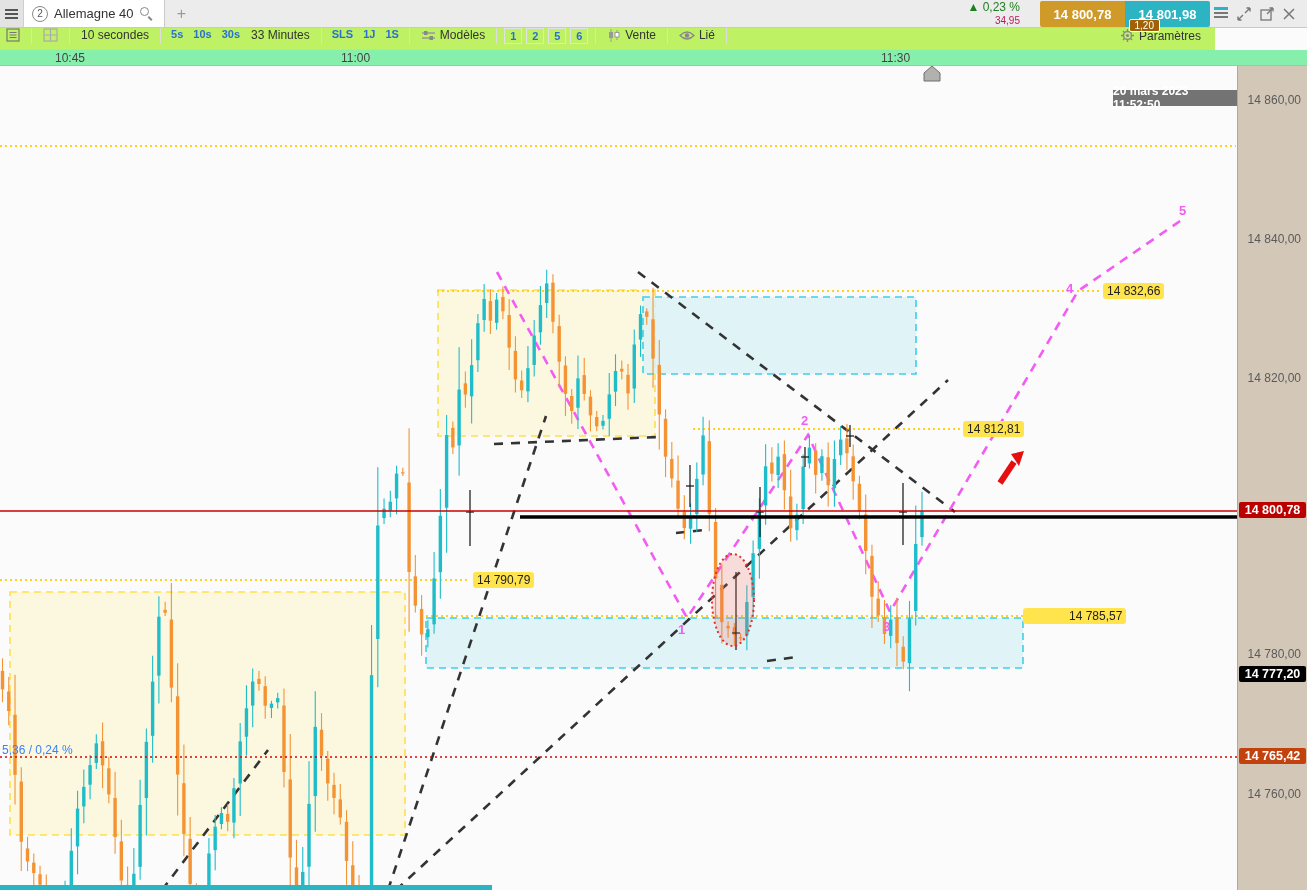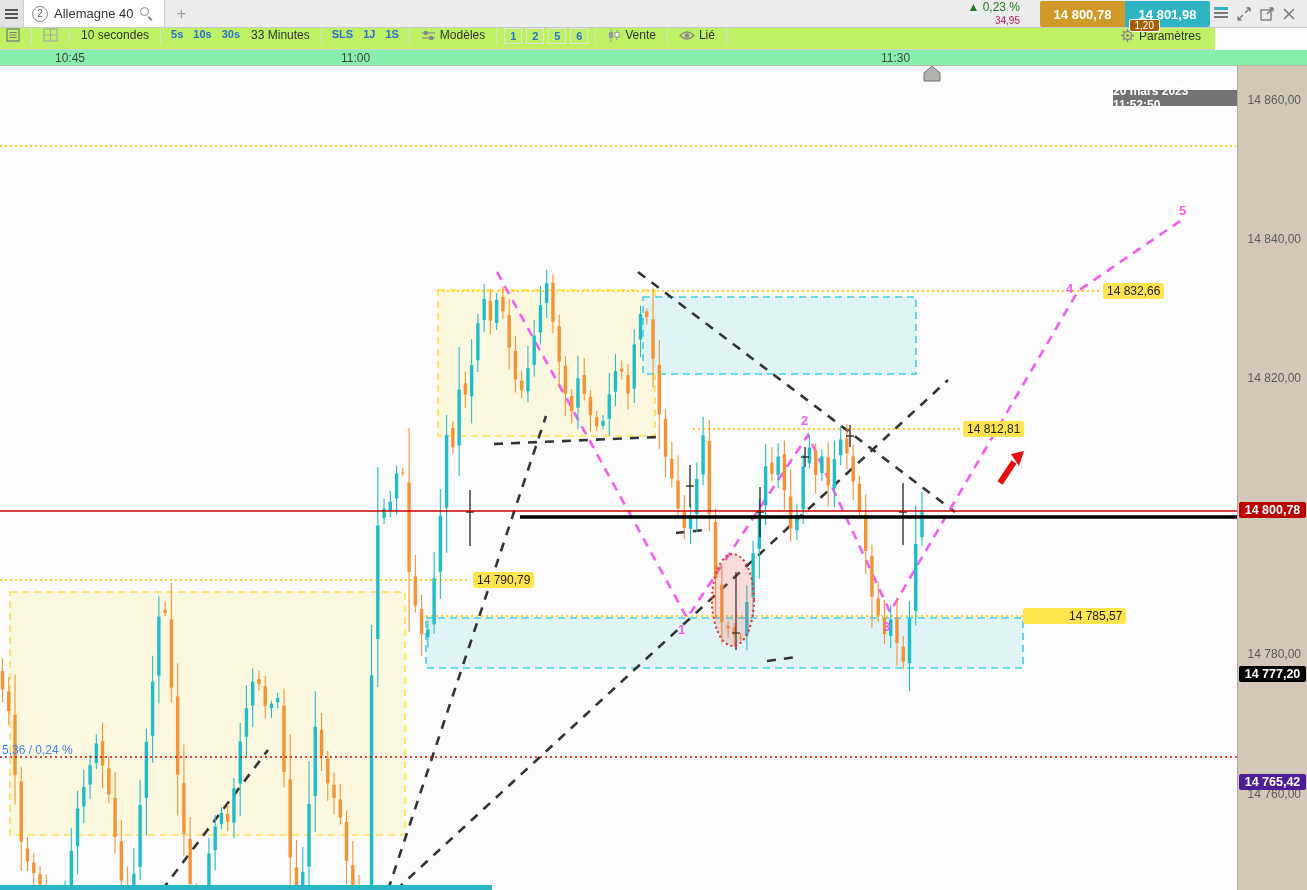--- a/index.html
+++ b/index.html
@@ -535,21 +535,21 @@
         <rect x="0" y="835" width="492" height="5" fill="#29b5c4"></rect>
       </svg>
     <div id="axis-panel">
         <div class="axis-tick" style="top: 43px;">14 860,00</div>
         <div class="axis-tick" style="top: 182px;">14 840,00</div>
         <div class="axis-tick" style="top: 321px;">14 820,00</div>
         <div class="axis-tick" style="top: 597px;">14 780,00</div>
         <div class="axis-tick" style="top: 737px;">14 760,00</div>
         <div class="axis-special" style="top: 452px; background: rgb(187, 0, 0);">14 800,78</div>
         <div class="axis-special" style="top: 616px; background: rgb(0, 0, 0);">14 777,20</div>
-        <div class="axis-special" style="top: 724px; background: #4c1d95;">14 765,42</div>
+        <div class="axis-special" style="top: 698px; background: #c2410c;">14 765,42</div>
       </div>
     <div id="overlay-labels">
         <div class="ylabel" style="left: 1240px; top: 88px;">14 853,58</div>
         <div class="ylabel" style="left: 1103px; top: 233px;">14 832,66</div>
         <div class="ylabel" style="left: 963px; top: 371px;">14 812,81</div>
         <div class="ylabel" style="left: 473px; top: 522px;">14 790,79</div>
         <div class="ylabel" style="left: 1023px; top: 558px; padding-left: 46px;">14 785,57</div>
         <div class="wave-label" style="left: 678px; top: 572px;">1</div>
         <div class="wave-label" style="left: 801px; top: 363px;">2</div>
         <div class="wave-label" style="left: 883px; top: 569px;">3</div>

